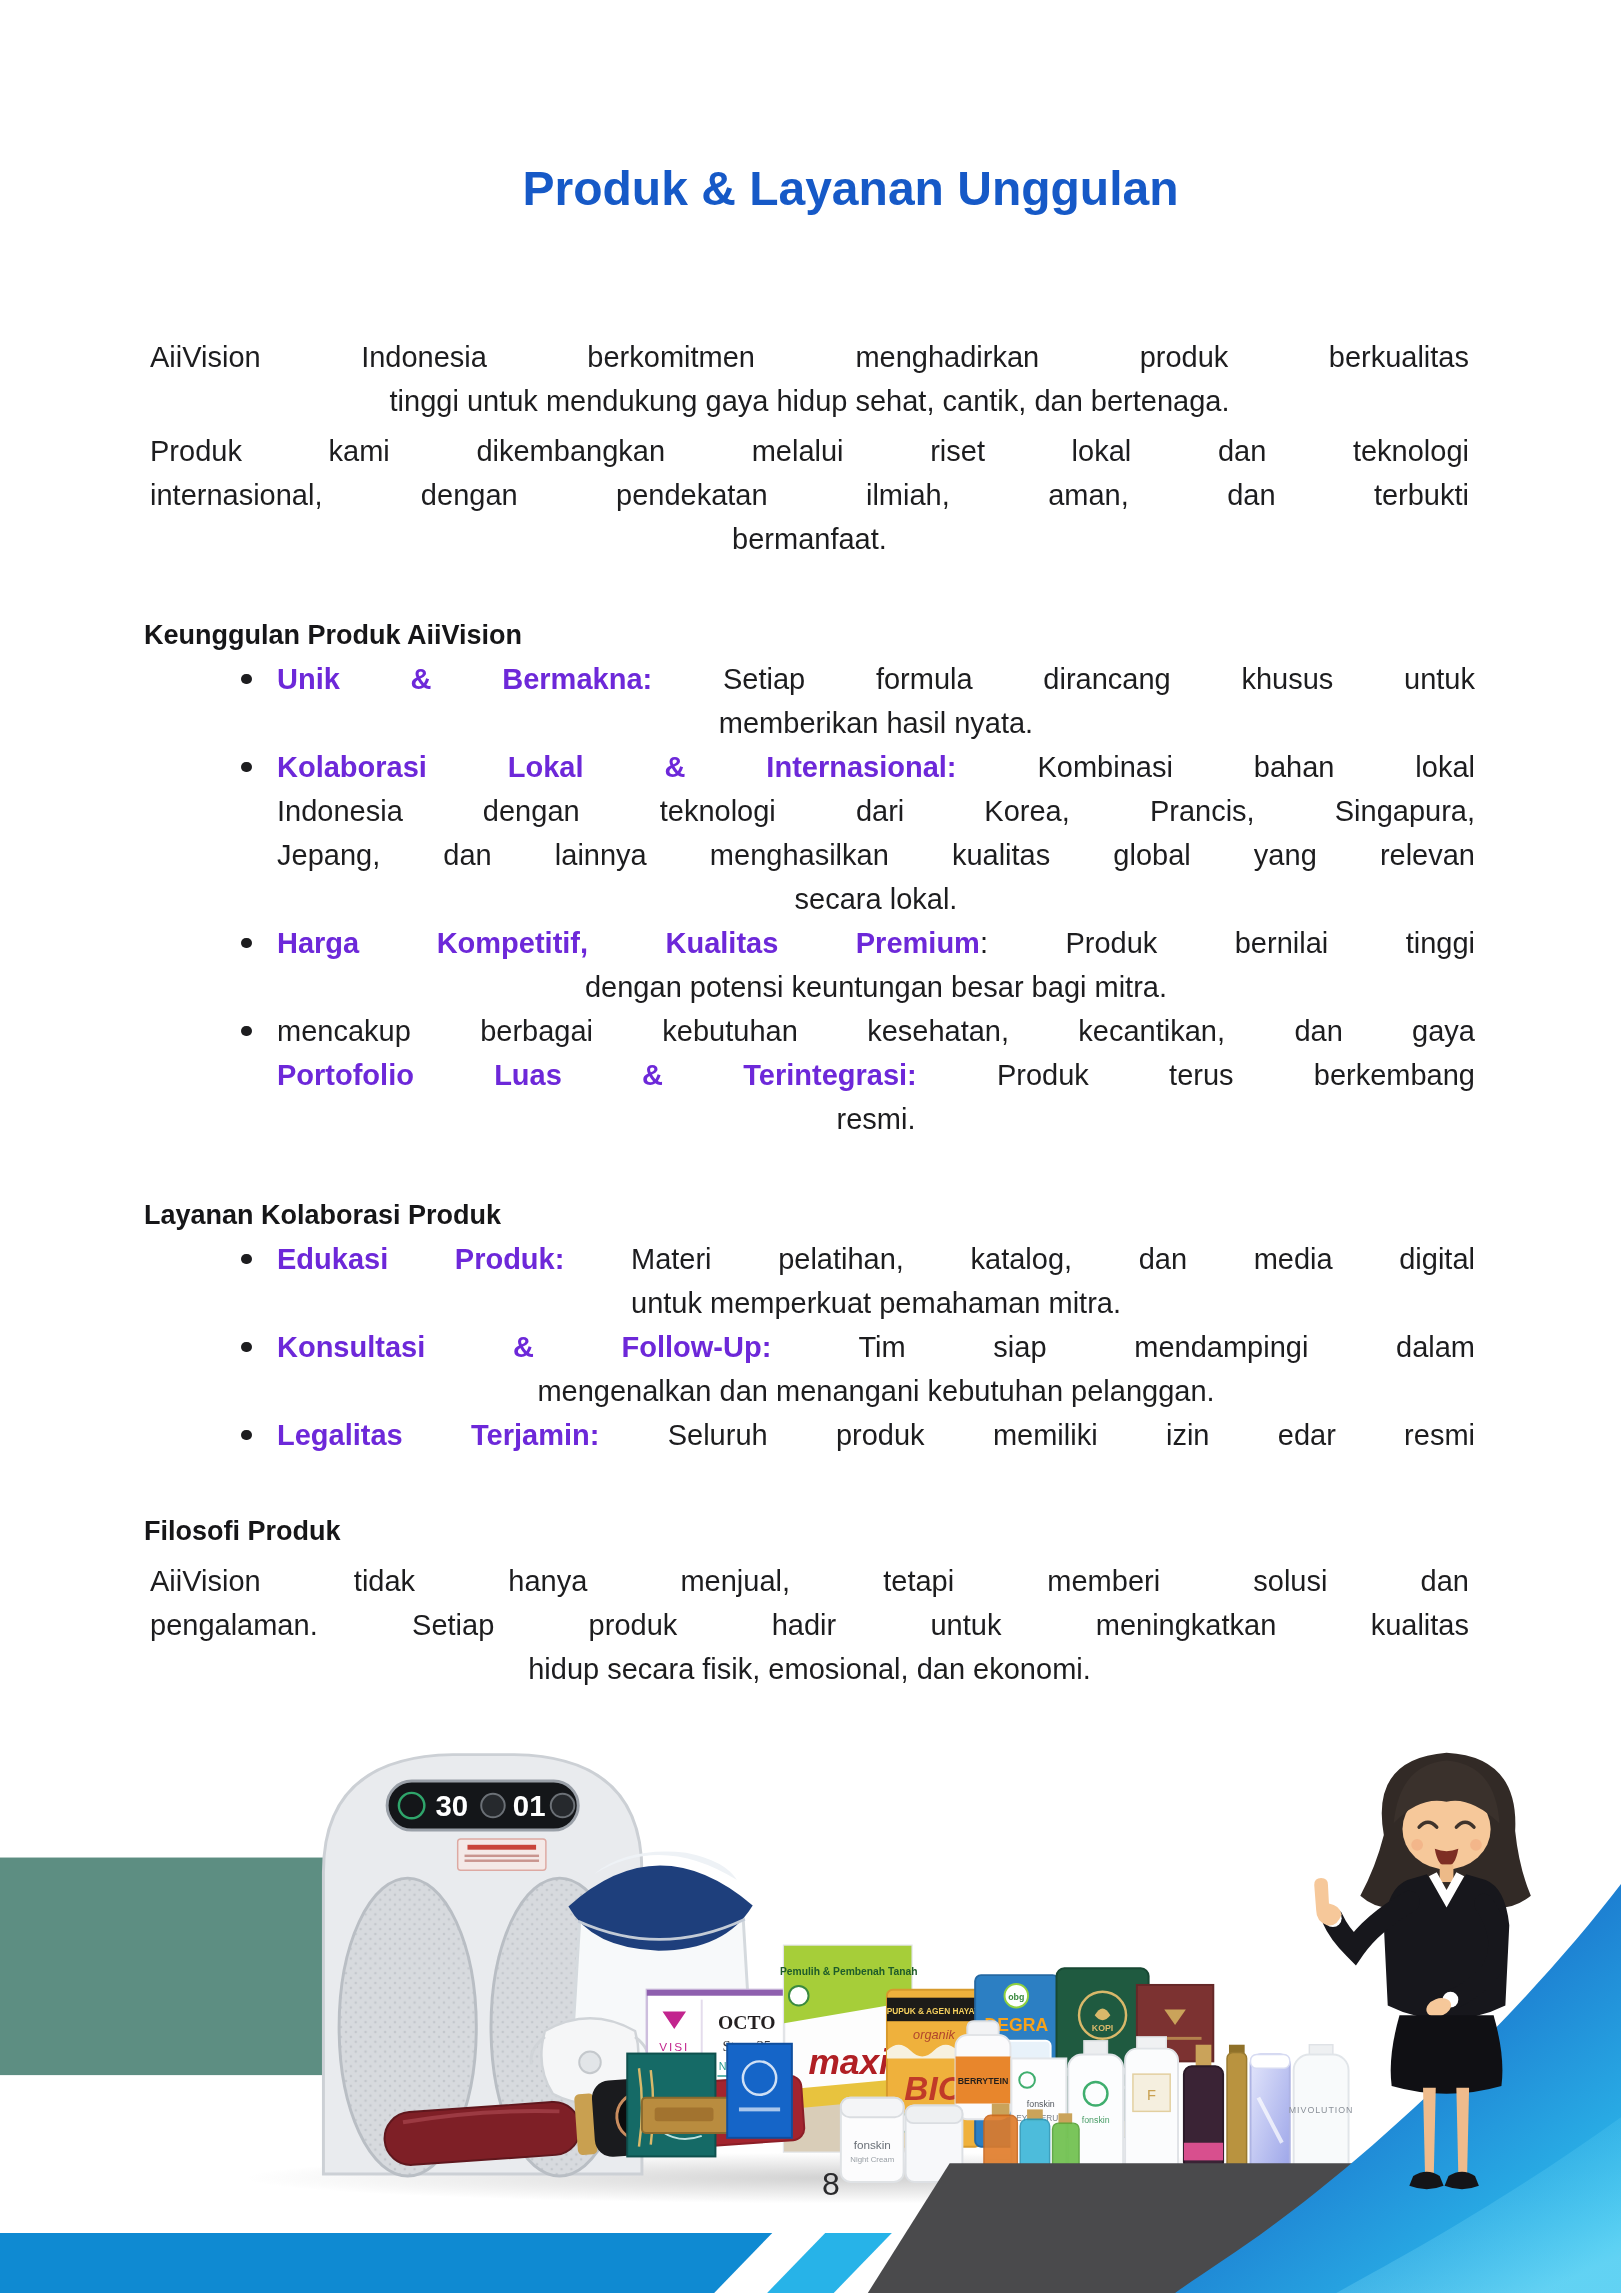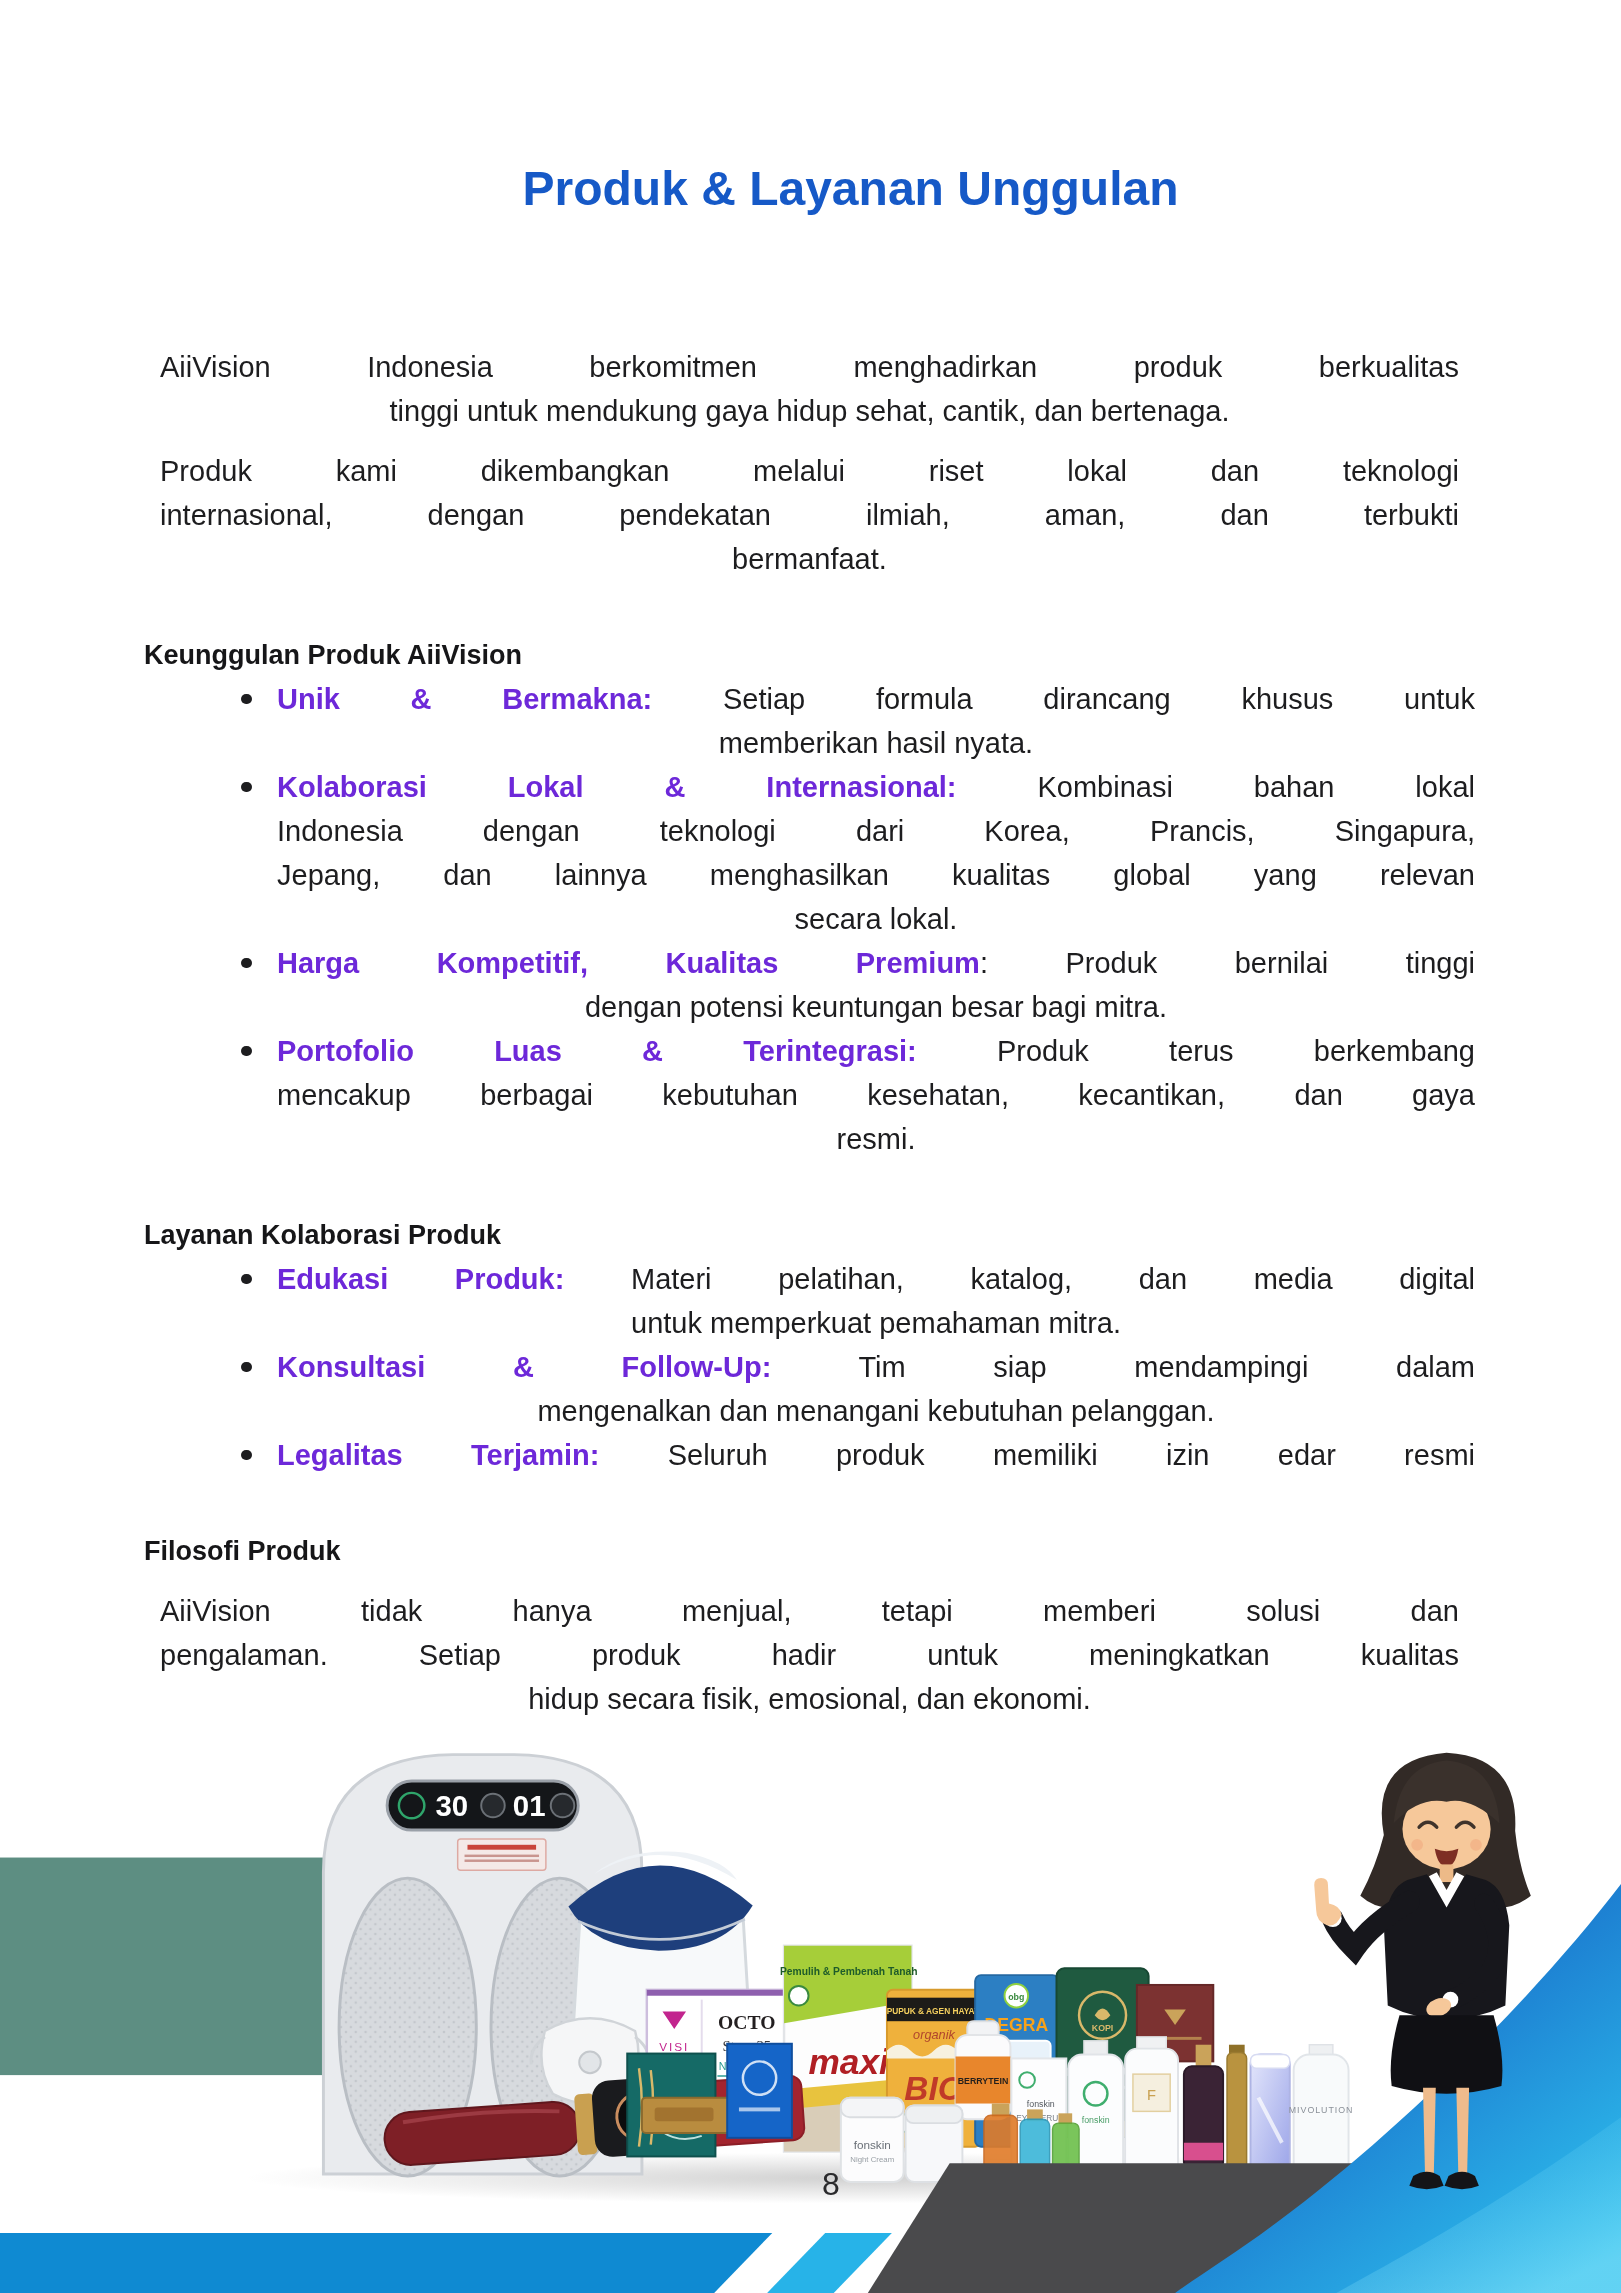--- a/index.html
+++ b/index.html
@@ -13,21 +13,21 @@
 
   .title {
     position:absolute; top:127px; left:0; width:100%;
     text-align:center; font-size:48px; line-height:59px; font-weight:bold;
     color:#1659c7; letter-spacing:0px;padding-left:40px;
   }
   .content {
     position:absolute; left:144px; top:329px; width:1331px;
     font-size:29px; line-height:44px;
   }
-  .para { margin:16px; }
+  .para { margin:6px; }
   .jline { text-align:justify; text-align-last:justify; }
   .lline { text-align:center; }
   .heading { margin:52px 0 0 0; font-size:27px; line-height:44px; font-weight:bold; color:#161618; }
   .bullets { margin:0; padding:0; list-style:none; }
   .bullet { position:relative; padding-left:133px; }
   .bullet::before {
     content:""; position:absolute; left:97px; top:16.7px;
     width:10.8px; height:10.8px; border-radius:50%; background:#1d1d1f;
   }
   .bullet b, .para b { font-weight:bold; color:#6d28d9; }
@@ -319,22 +319,22 @@
                 <div class="jline"><b>Kolaborasi Lokal &amp; Internasional:</b> Kombinasi bahan lokal</div>
                 <div class="jline">Indonesia dengan teknologi dari Korea, Prancis, Singapura,</div>
                 <div class="jline">Jepang, dan lainnya menghasilkan kualitas global yang relevan</div>
                 <div class="lline">secara lokal.</div>
               </li>
               <li class="bullet">
                 <div class="jline"><b>Harga Kompetitif, Kualitas Premium</b>: Produk bernilai tinggi</div>
                 <div class="lline">dengan potensi keuntungan besar bagi mitra.</div>
               </li>
               <li class="bullet">
+                <div class="jline">mencakup berbagai kebutuhan kesehatan, kecantikan, dan gaya</div>
                 <div class="jline"><b>Portofolio Luas &amp; Terintegrasi:</b> Produk terus berkembang</div>
-                <div class="jline">mencakup berbagai kebutuhan kesehatan, kecantikan, dan gaya</div>
                 <div class="lline">resmi.</div>
               </li>
             </ul>
           </section>
           <section>
             <h2 class="heading">Layanan Kolaborasi Produk</h2>
             <ul class="bullets">
               <li class="bullet">
                 <div class="jline"><b>Edukasi Produk:</b> Materi pelatihan, katalog, dan media digital</div>
                 <div class="lline">untuk memperkuat pemahaman mitra.</div>

